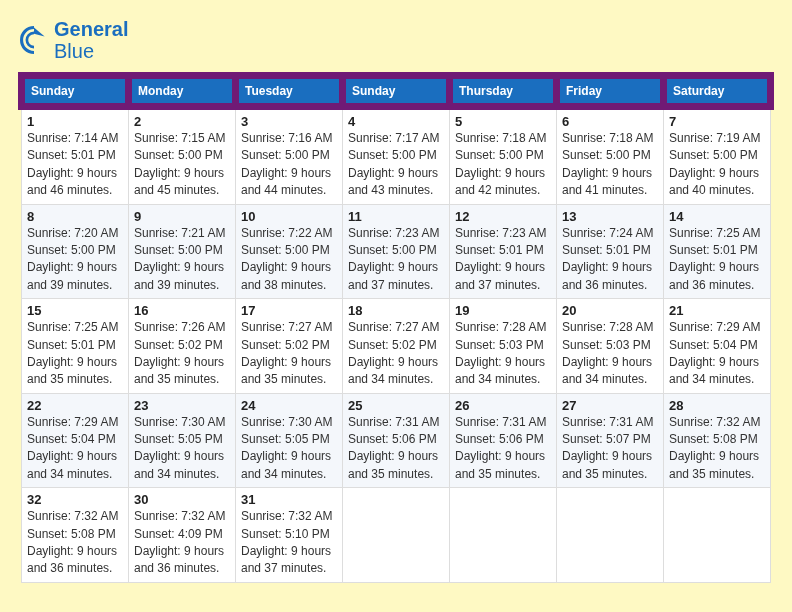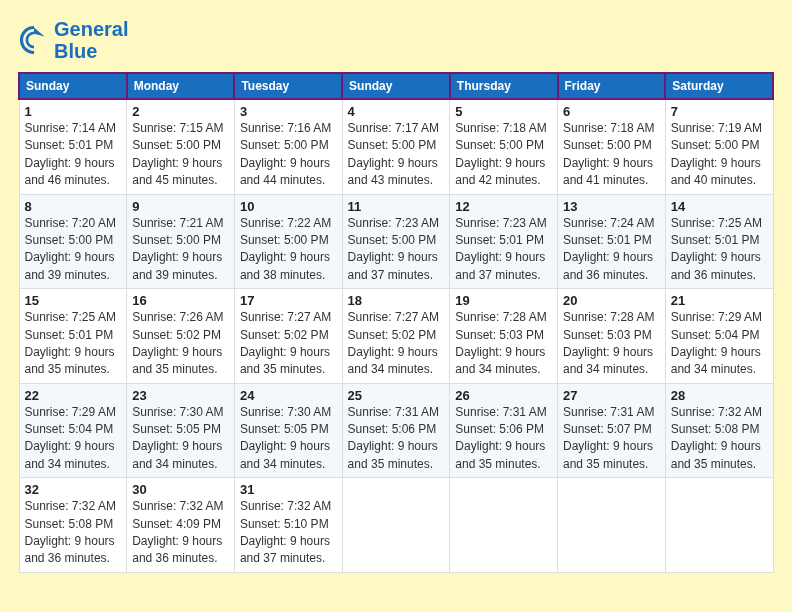--- a/index.html
+++ b/index.html
@@ -48,21 +48,21 @@
       border-collapse: collapse;
       font-size: 10px;
     }
     .calendar thead tr th {
       background: #1a6ebf;
       color: #fff;
       text-align: left;
       padding: 5px 6px;
       font-size: 12px;
       font-weight: bold;
-      border: 2px solid #701a75;
+      border: 7px solid #701a75;
     }
     .calendar tbody tr td {
       vertical-align: top;
       border: 1px solid #ddd;
       padding: 4px 5px;
       width: calc(100% / 7);
       height: 78px;
       background: #fff;
     }
     .calendar tbody tr:nth-child(even) td {
@@ -93,21 +93,21 @@
 <div class="page">
   <div class="header">
     <div class="logo">
       <svg class="logo-icon" viewBox="0 0 36 36">
         <path d="M18 4 C10 4 4 10 4 18 C4 26 10 32 18 32" fill="none" stroke="#1a6ebf" stroke-width="3.5"></path>
         <path d="M18 10 C13 10 10 14 10 18 C10 22 13 26 18 26" fill="none" stroke="#1a6ebf" stroke-width="3"></path>
         <polygon points="18,4 30,14 18,11" fill="#1a6ebf"></polygon>
       </svg>
       <div>
         <div style="font-size:20px;font-weight:bold;color:#1a6ebf;line-height:1.1;">General</div>
-        <div style="font-size:20px;font-weight:bold;color:#1a6ebf;line-height:1.1;">Blue</div>
+        <div style="font-size:20px;font-weight:normal;color:#1a6ebf;line-height:1.1;">Blue</div>
       </div>
     </div>
     <div class="title-block">
       <div class="month-title"></div>
       <div class="location"></div>
     </div>
   </div>
 
   <table class="calendar">
     <thead>

